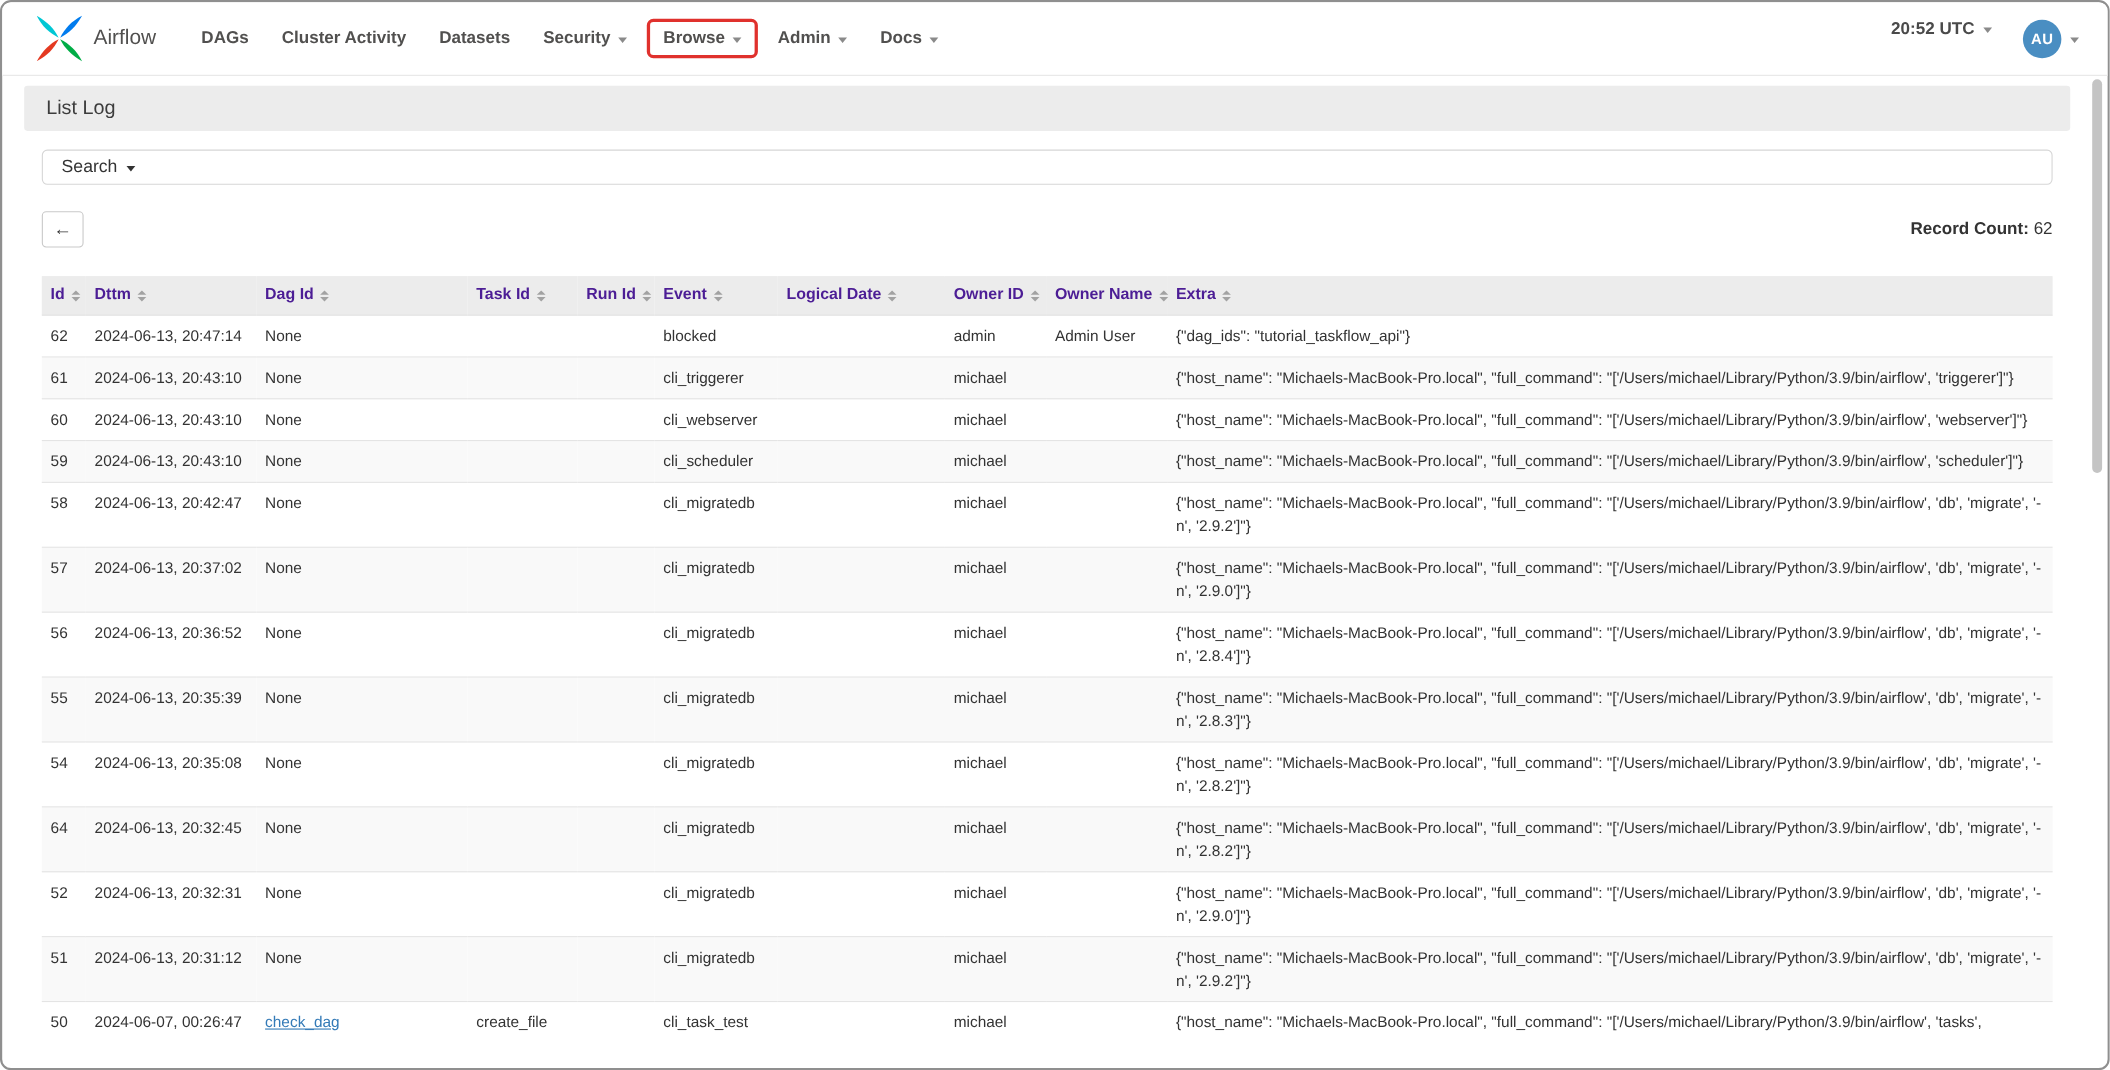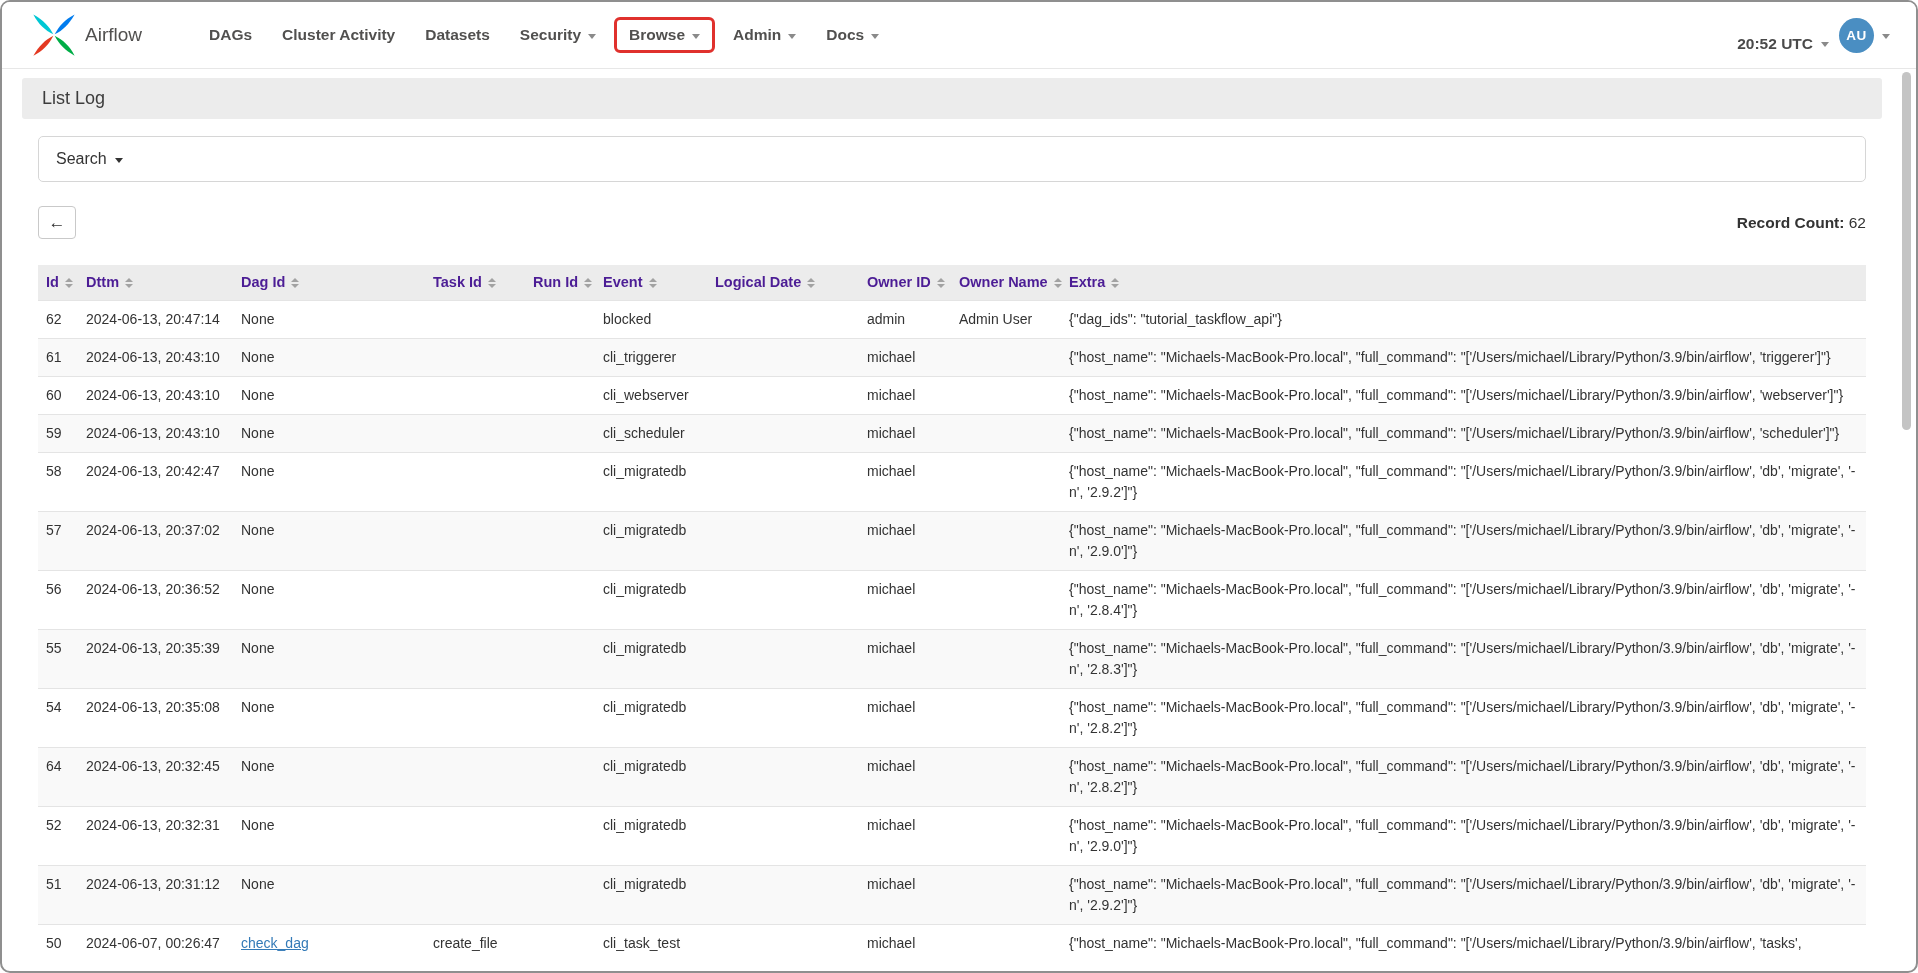--- a/index.html
+++ b/index.html
@@ -4,41 +4,41 @@
 <style>
   *{box-sizing:border-box;margin:0;padding:0}
   html,body{width:1918px;height:973px;overflow:hidden;background:#fff;
     font-family:"Liberation Sans","DejaVu Sans",sans-serif;color:#333}
   .window{position:relative;width:1918px;height:973px;border:2px solid #8f8f8f;
     border-radius:10px;overflow:hidden;background:#fff}
 
   
   .navbar{height:67px;display:flex;align-items:center;padding:0 26px 0 30px;
     background:#fff;border-bottom:1px solid #e7e7e7}
-  .brand{display:flex;align-items:center;gap:9px;margin-right:52px;cursor:pointer}
+  .brand{display:flex;align-items:center;gap:9px;margin-right:26px;cursor:pointer}
   .brand-logo{width:44px;height:44px;display:block}
   .brand-name{font-size:19px;color:#51504f}
   .nav-items{display:flex;align-items:center}
   .nav-item{display:flex;align-items:center;gap:7px;padding:10px 15px;
     font-size:15.5px;font-weight:700;color:#51504f;text-decoration:none;cursor:pointer;white-space:nowrap}
   .nav-item.highlight{border:3px solid #e0312d;border-radius:6px;padding:6px 12px;margin:0 3px}
   .caret{width:0;height:0;border-left:4.5px solid transparent;border-right:4.5px solid transparent;
     border-top:5px solid #8a8a8a;margin-top:2px;flex:0 0 auto}
-  .navbar-right{margin-left:auto;display:flex;align-items:flex-end;gap:10px}
+  .navbar-right{margin-left:auto;display:flex;align-items:flex-start;gap:28px}
   .clock{display:flex;align-items:center;gap:8px;font-size:15.5px;font-weight:700;color:#4a4a4a;cursor:pointer}
   .user{display:flex;align-items:center;gap:8px;cursor:pointer}
   .avatar{width:35px;height:35px;border-radius:50%;background:#4a8ec2;color:#fff;
     font-size:13.5px;font-weight:700;display:flex;align-items:center;justify-content:center;letter-spacing:.5px}
 
   
   .content{margin:9px 34px 0 20px}
   .panel-heading{background:#ececec;height:41px;display:flex;align-items:center;
     padding:18px 20px;font-size:18px;color:#3c3c3c;border-radius:3px}
   .panel-body{padding:0 16px}
-  .search-bar{margin-top:17px;height:46px;border:1px solid #d6d6d6;border-radius:5px;
+  .search-bar{margin-top:17px;height:32px;border:1px solid #d6d6d6;border-radius:5px;
     background:#fff;display:flex;align-items:center;gap:8px;padding:0 17px;
     font-size:16px;color:#333;cursor:pointer}
   .search-caret{border-top-color:#333}
   .toolbar{margin-top:24px;display:flex;align-items:center;justify-content:space-between}
   .back-btn{width:38px;height:33px;border:1px solid #c9c9c9;border-radius:4px;background:#fff;
     font-size:17px;color:#333;display:flex;align-items:center;justify-content:center;cursor:pointer}
   .record-count{font-size:15.5px;color:#333}
   .record-count .lbl{font-weight:700}
 
   

